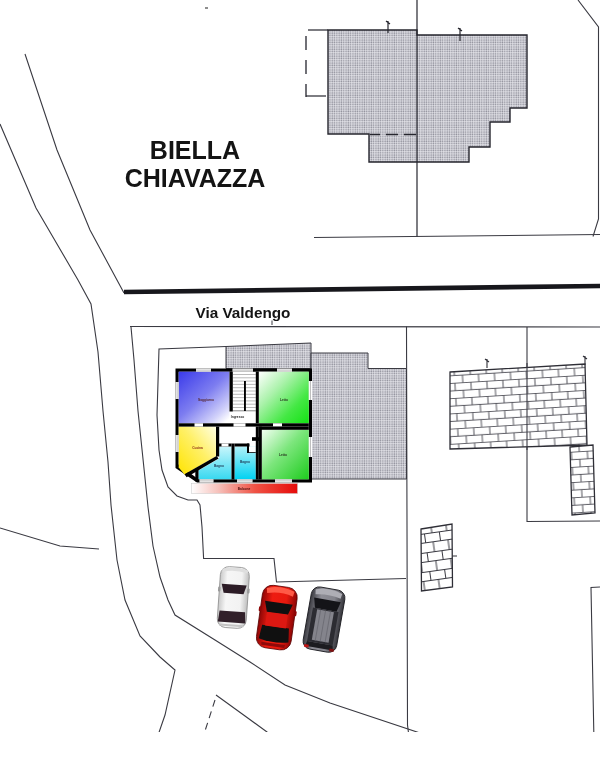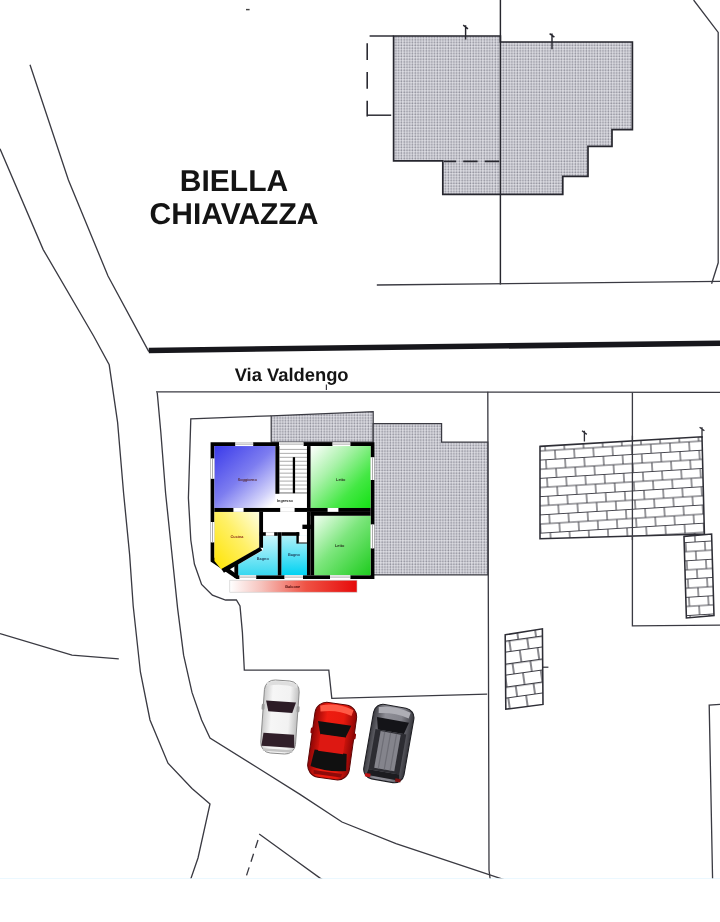--- a/index.html
+++ b/index.html
@@ -1,16 +1,16 @@
 <!DOCTYPE html>
 <html><head>
 <meta charset="utf-8">
 <style>
 html,body{margin:0;padding:0;background:#fff;}
-#page{position:relative;width:600px;height:732px;background:#7dd3fc;overflow:hidden;
+#page{position:relative;width:600px;height:732px;background:#d946ef;overflow:hidden;
 font-family:"Liberation Sans",sans-serif;}
 svg{position:absolute;left:0;top:0;}
 </style>
 </head>
 <body>
 <div id="page">
 <svg width="600" height="768" viewBox="0 0 600 768">
 <defs>
   <pattern id="st" width="2.3" height="2.3" patternUnits="userSpaceOnUse">
     <rect width="2.3" height="2.3" fill="#dfdfe5"></rect>

